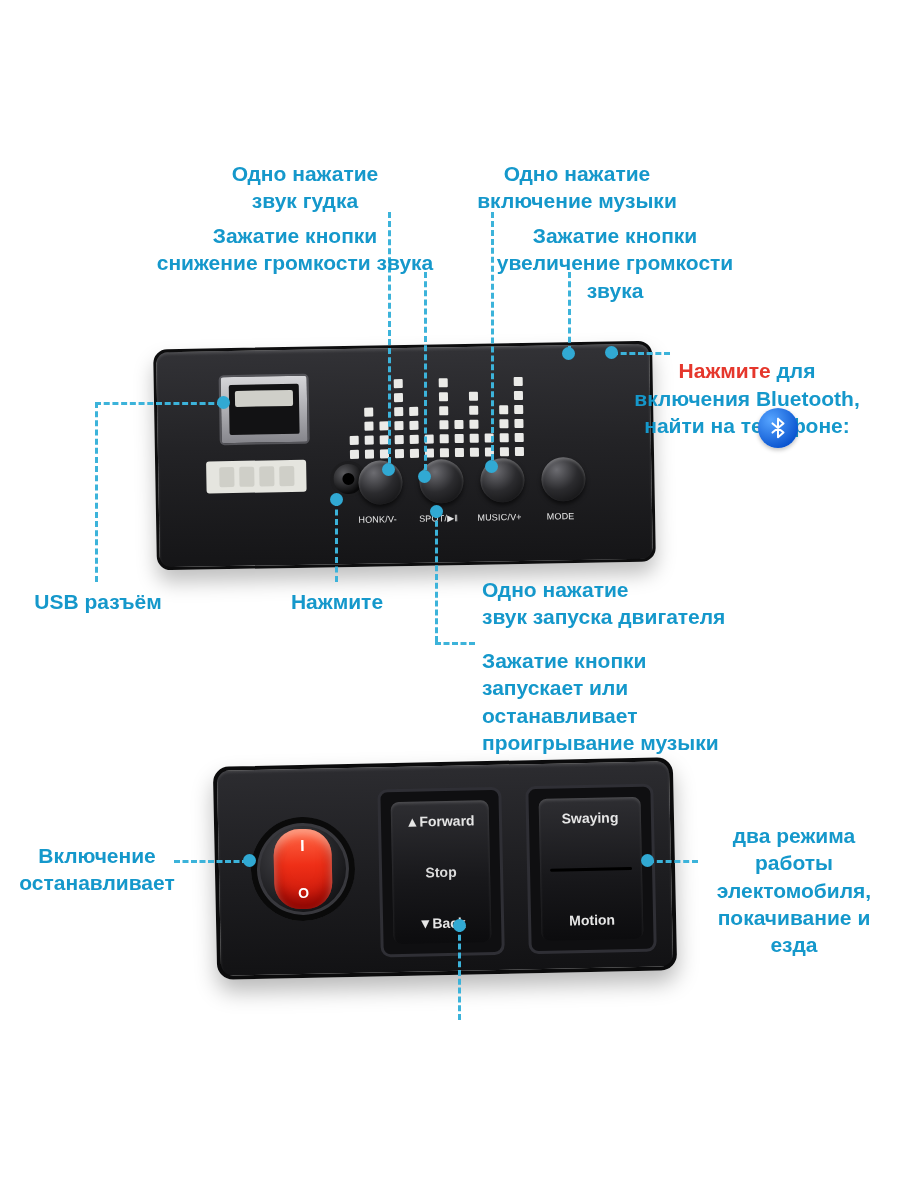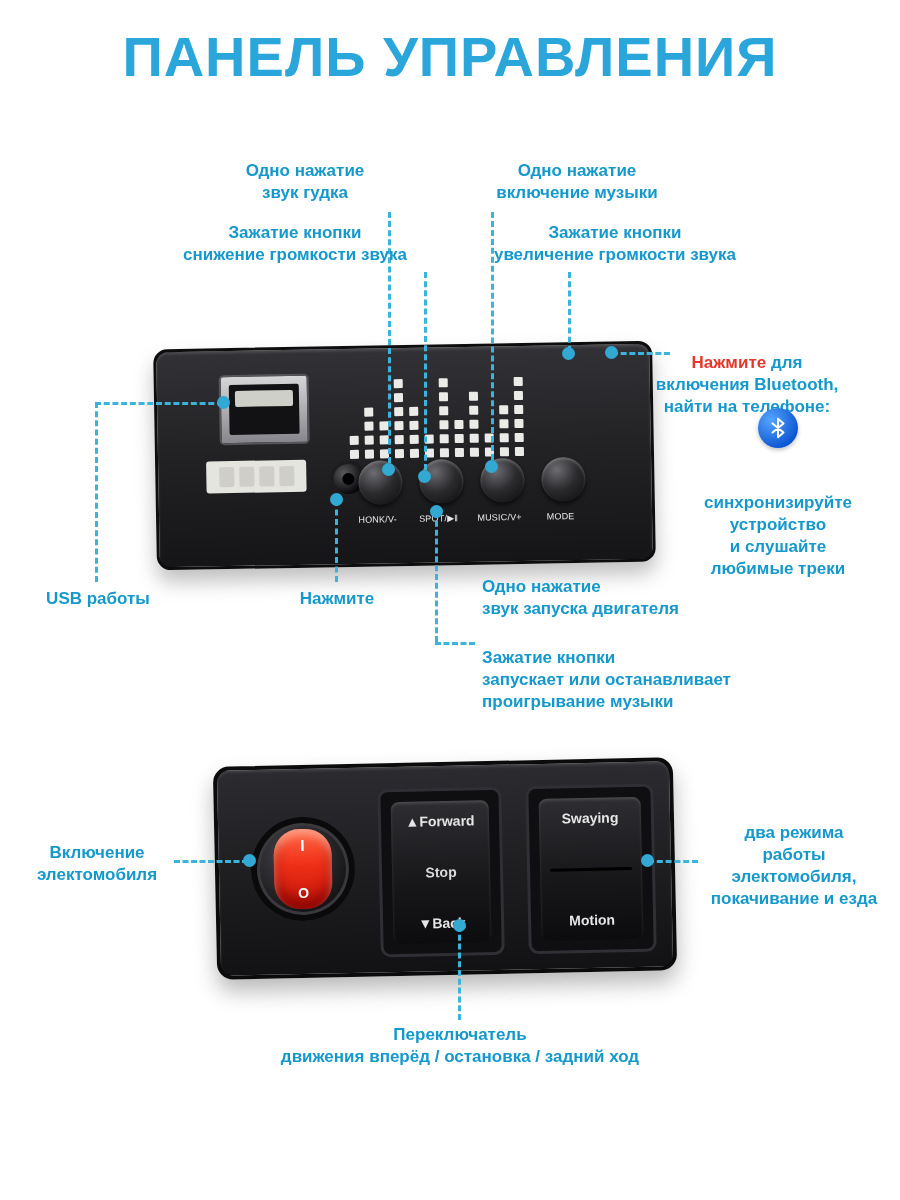--- a/index.html
+++ b/index.html
@@ -3,21 +3,21 @@
 <meta charset="utf-8">
 <style>
   html,body{margin:0;padding:0;background:#ffffff;}
   body{font-family:"Liberation Sans","DejaVu Sans",sans-serif;}
   .page{position:relative;width:900px;height:1200px;margin:0 auto;background:#ffffff;overflow:hidden;}
 
   .title{position:absolute;top:24px;left:0;width:100%;text-align:center;
          font-size:56px;font-weight:bold;color:#2aa6db;letter-spacing:1px;}
 
   
-  .ann{position:absolute;color:#1598cb;font-weight:bold;font-size:17px;line-height:1.3;
+  .ann{position:absolute;color:#1598cb;font-weight:bold;font-size:21px;line-height:1.3;
        text-align:center;white-space:pre-line;z-index:5;}
   .ta-l{text-align:left;}
   .red{color:#e5372c;}
 
   
   .line{position:absolute;z-index:4;}
   .v{border-left:3px dashed #3cb3da;width:0;}
   .h{border-top:3px dashed #3cb3da;height:0;}
   .dot{position:absolute;width:13px;height:13px;border-radius:50%;background:#31a9d3;z-index:6;}
 
@@ -82,21 +82,20 @@
       box-shadow:0 2px 4px rgba(0,0,0,0.25);}
   .bt-badge{position:absolute;left:702px;top:452px;width:160px;height:34px;border-radius:8px;
       background:#e03a2f;color:#ffffff;font-weight:bold;font-size:22px;line-height:34px;
       text-align:center;z-index:5;box-shadow:0 2px 4px rgba(0,0,0,0.2);}
 </style>
 </head>
 <body>
 
 <div class="page">
 
-  <div class="title">ПАНЕЛЬ УПРАВЛЕНИЯ</div>
 
   <div class="ann" style="left:185px;top:160px;width:240px;">Одно нажатие
 звук гудка</div>
   <div class="ann" style="left:150px;top:222px;width:290px;">Зажатие кнопки
 снижение громкости звука</div>
   <div class="ann" style="left:457px;top:160px;width:240px;">Одно нажатие
 включение музыки</div>
   <div class="ann" style="left:480px;top:222px;width:270px;">Зажатие кнопки
 увеличение громкости звука</div>
 
@@ -104,26 +103,22 @@
     <span class="red">Нажмите</span><span> для
 включения Bluetooth,
 найти на телефоне:</span>
   </div>
 
   <div class="bt-icon">
     <svg width="22" height="22" viewBox="0 0 24 24">
       <path d="M12 2 L12 22 L18 17 L6 7 M6 17 L18 7 L12 2" fill="none" stroke="#ffffff" stroke-width="2.2" stroke-linejoin="round" stroke-linecap="round"></path>
     </svg>
   </div>
-  <div class="ann" style="left:678px;top:492px;width:200px;">синхронизируйте
-устройство
-и слушайте
-любимые треки</div>
-
-  <div class="ann" style="left:28px;top:588px;width:140px;">USB работы</div>
+
+  <div class="ann" style="left:28px;top:588px;width:140px;">USB разъём</div>
   <div class="ann" style="left:274px;top:588px;width:126px;">Нажмите</div>
   <div class="ann ta-l" style="left:482px;top:576px;width:260px;">Одно нажатие
 звук запуска двигателя</div>
   <div class="ann ta-l" style="left:482px;top:647px;width:300px;">Зажатие кнопки
 запускает или останавливает
 проигрывание музыки</div>
 
   <div class="line v" style="left:388px;top:212px;height:251px;"></div>
   <div class="dot" style="left:382px;top:463px;"></div>
 
@@ -246,27 +241,25 @@
     </div>
     <div class="btn-labels">
       <span>HONK/V-</span>
       <span>SPOT/▶‖</span>
       <span>MUSIC/V+</span>
       <span>MODE</span>
     </div>
   </div>
 
   <div class="ann" style="left:18px;top:842px;width:158px;">Включение
-электомобиля</div>
+останавливает</div>
   <div class="ann" style="left:696px;top:822px;width:196px;">два режима
 работы
 электомобиля,
 покачивание и езда</div>
-  <div class="ann" style="left:140px;top:1024px;width:640px;">Переключатель
-движения вперёд / остановка / задний ход</div>
 
   <div class="line h" style="left:174px;top:860px;width:74px;"></div>
   <div class="dot" style="left:243px;top:854px;"></div>
 
   <div class="line h" style="left:648px;top:860px;width:50px;"></div>
   <div class="dot" style="left:641px;top:854px;"></div>
 
   <div class="line v" style="left:458px;top:926px;height:94px;"></div>
   <div class="dot" style="left:453px;top:919px;"></div>
 

